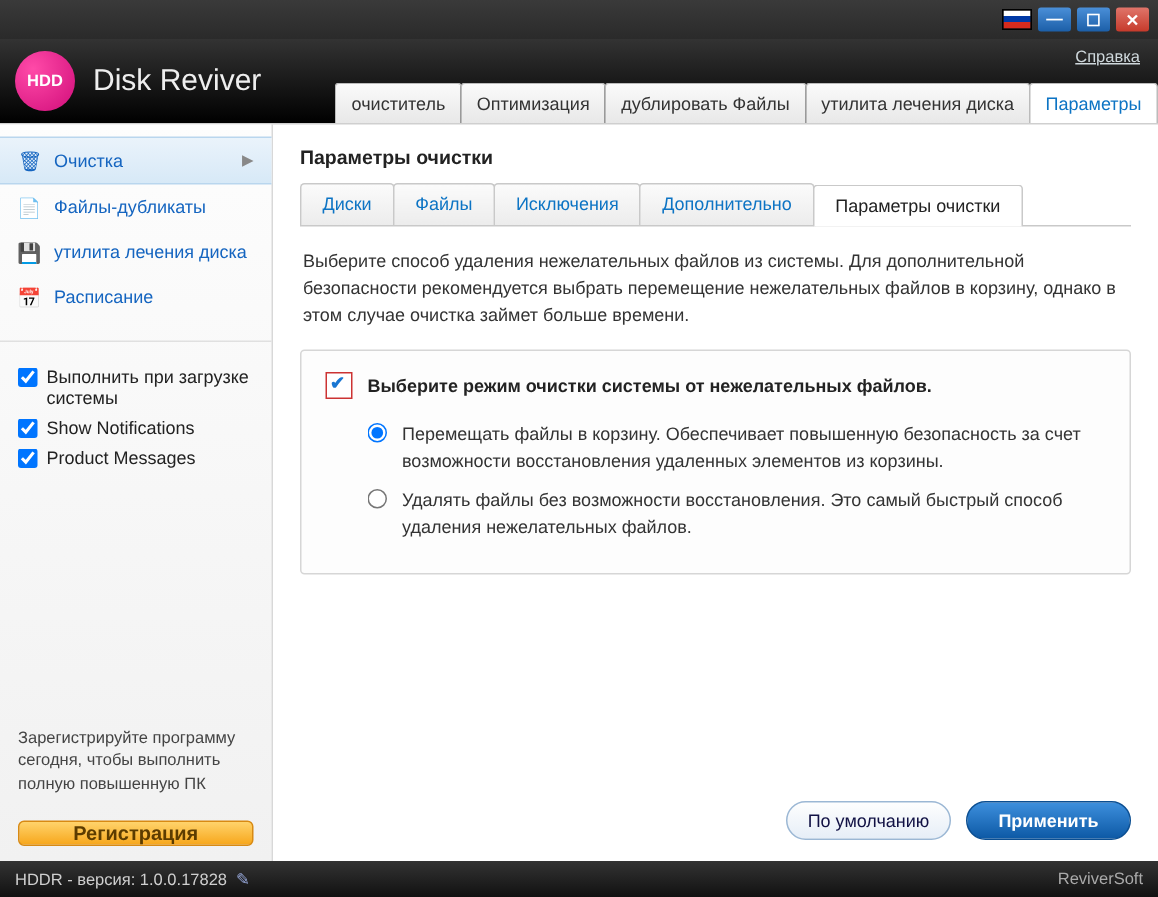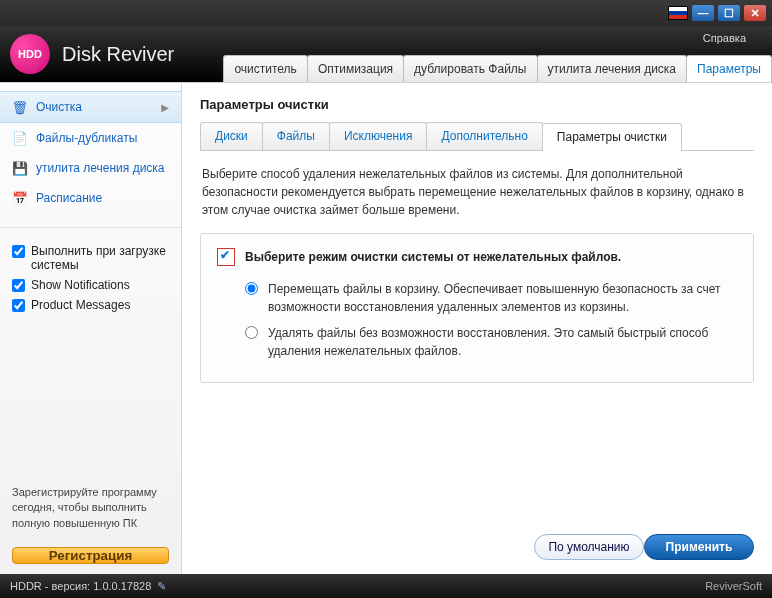--- a/index.html
+++ b/index.html
@@ -8,21 +8,21 @@
 .titlebar { height: 26px; background: linear-gradient(#3a3a3a,#2a2a2a); display:flex; align-items:center; justify-content:flex-end; padding:0 6px; gap:4px; }
 .flag { width:20px; height:14px; background:linear-gradient(to bottom,#fff 33%,#0039a6 33%,#0039a6 66%,#d52b1e 66%); border:1px solid #000; }
 .winbtn { width:22px; height:16px; display:flex; align-items:center; justify-content:center; color:#fff; font-weight:bold; border-radius:2px; font-size:11px; }
 .min { background:linear-gradient(#4a8fd8,#1c5fa8); }
 .max { background:linear-gradient(#4a8fd8,#1c5fa8); }
 .close { background:linear-gradient(#e0756a,#c63a2b); }
 
 .header { height:56px; background:linear-gradient(#333,#000); display:flex; align-items:center; padding:0 10px; position:relative; }
 .logo { width:40px; height:40px; border-radius:50%; background:radial-gradient(circle at 30% 30%,#ff4aa8,#d10d7a); display:flex; align-items:center; justify-content:center; color:#fff; font-weight:bold; font-size:11px; }
 .apptitle { color:#eee; font-size:20px; font-weight:300; margin-left:12px; }
-.help-link { position:absolute; right:26px; top:6px; color:#cfd8dc; font-size:11px; }
+.help-link { position:absolute; right:12px; top:6px; color:#cfd8dc; text-decoration:underline; font-size:11px; }
 .topnav { position:absolute; right:0; bottom:0; display:flex; }
 .topnav .tab { background:linear-gradient(#fafafa,#e8e8e8); border:1px solid #bbb; border-bottom:none; padding:6px 10px; font-size:12px; color:#333; margin-left:-1px; border-radius:3px 3px 0 0; }
 .topnav .tab.active { background:#fff; color:#0d74c4; font-weight:normal; }
 
 .body { display:flex; height:492px; background:#fff; border-top:1px solid #cfcfcf; }
 
 .sidebar { width:182px; background:linear-gradient(#fdfdfd,#f1f1f1); border-right:1px solid #d8d8d8; display:flex; flex-direction:column; }
 .side-list { padding:8px 0; }
 .side-item { display:flex; align-items:center; padding:7px 12px; gap:8px; color:#1565c0; cursor:pointer; }
 .side-item.active { background:linear-gradient(#eaf3fb,#d7e9f7); border-top:1px solid #b9d6ee; border-bottom:1px solid #b9d6ee; }
@@ -41,21 +41,21 @@
 .subtabs .st { padding:6px 14px; border:1px solid #c9c9c9; border-bottom:none; background:linear-gradient(#fbfbfb,#ececec); margin-right:-1px; color:#0d74c4; border-radius:3px 3px 0 0; font-size:12px; cursor:pointer; }
 .subtabs .st.active { background:#fff; color:#222; position:relative; top:1px; padding-bottom:7px; }
 .desc { margin:14px 2px; color:#333; line-height:1.5; font-size:12px; }
 .panel { border:1px solid #d6d6d6; border-radius:3px; padding:14px 16px; background:#fdfdfd; }
 .panel-h { display:flex; align-items:center; gap:10px; font-weight:bold; color:#222; margin-bottom:14px; }
 .picon { width:18px; height:18px; background:#fff; border:1px solid #c33; display:inline-block; position:relative; }
 .picon::after { content:"✔"; color:#1976d2; position:absolute; left:2px; top:-1px; font-size:12px; }
 .opt { display:flex; align-items:flex-start; gap:10px; margin:8px 0 8px 28px; color:#333; line-height:1.5; }
 .opt input { margin-top:2px; }
 
-.footerbtns { margin-top:auto; display:flex; justify-content:flex-end; padding-top:14px; }
+.footerbtns { margin-top:auto; display:flex; justify-content:flex-end; gap:10px; padding-top:14px; }
 .btn { height:26px; min-width:110px; border-radius:13px; border:1px solid #9bb7d4; background:linear-gradient(#fefefe,#e6eef7); color:#114; cursor:pointer; font-size:12px; }
 .btn.primary { border:1px solid #0b4e91; background:linear-gradient(#3d8fdd,#0d59a5); color:#fff; font-weight:bold; }
 
 .statusbar { height:24px; background:linear-gradient(#333,#111); color:#cfcfcf; display:flex; align-items:center; padding:0 10px; font-size:11px; justify-content:space-between;gap:40px; }
 .statusbar .brand { color:#aaa; }
 .pencil { margin-left:6px; color:#9ad; }
 </style>
 </head>
 <body>
 

